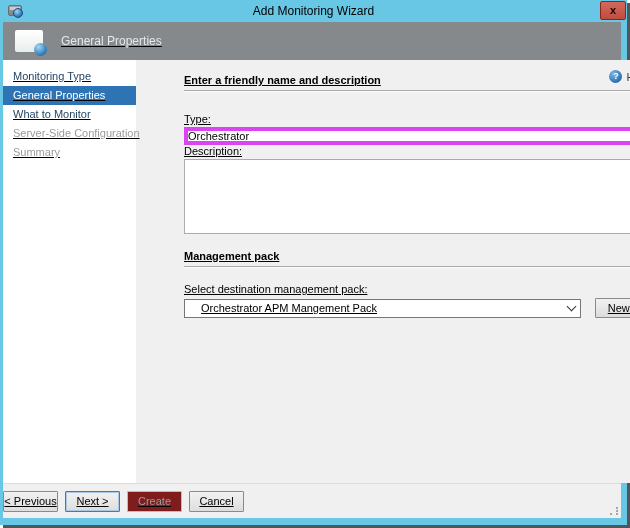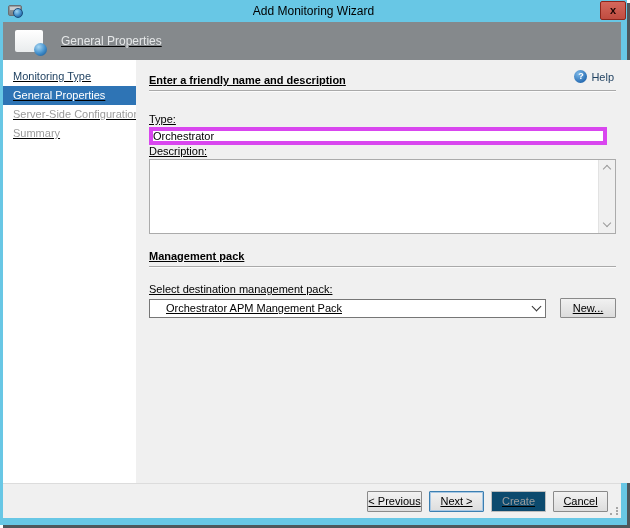--- a/index.html
+++ b/index.html
@@ -26,21 +26,21 @@
 
   
   .headerband { height:38px; background:#85898C; display:flex; align-items:center; flex:0 0 auto; }
   .page-icon { position:relative; width:28px; height:22px; margin-left:12px;
     background:linear-gradient(#ffffff,#e9eced); border-radius:2px; }
   .page-icon::after { content:""; position:absolute; right:-4px; bottom:-4px; width:13px; height:13px; border-radius:50%;
     background:radial-gradient(circle at 35% 30%, #a8d8f4, #3f8cc9 55%, #17558f 95%); }
   .headerband .htitle { margin-left:18px; font-size:12px; color:#E6E8E9; }
 
   
-  .body { flex:1 1 auto; display:flex; min-height:0; }
+  .body { flex:1 1 auto; display:flex; min-height:0;gap:35px; }
   .sidebar { width:133px; background:#ffffff; padding-top:7px; flex:0 0 auto; }
   .nav-item { height:19px; line-height:19px; padding-left:10px; font-size:11px; color:#1C3E5E; cursor:pointer; white-space:nowrap; }
   .nav-item.active { background:#2E74B5; color:#ffffff; }
   .nav-item.disabled { color:#9B9B9B; }
 
   .content { flex:1 1 auto; position:relative; background:#F0F0F0; padding:10px 14px 0 13px; }
   .help-row { position:absolute; top:10px; right:16px; display:flex; align-items:center; gap:4px; cursor:pointer; }
   .help-icon { width:13px; height:13px; border-radius:50%;
     background:radial-gradient(circle at 35% 30%, #7db9e8, #2a6fb5 70%, #1a4f8a 100%);
     color:#fff; font-size:9px; font-weight:bold; line-height:13px; text-align:center; }
@@ -69,26 +69,26 @@
   .combo { flex:0 0 auto; width:397px; height:19px; background:#fff; border:1px solid #767676;
     display:flex; align-items:center; justify-content:space-between; padding:0 5px 0 16px; cursor:pointer; }
   .combo-value { font-size:11px; color:#000; white-space:nowrap; overflow:hidden; }
   .combo-chev { width:7px; height:7px; border-left:1px solid #333; border-top:1px solid #333; transform:rotate(225deg); margin-top:-4px; flex:0 0 auto; }
   .new-btn { margin-left:14px; width:56px; height:20px; font-size:11px; color:#000;
     background:linear-gradient(#f1f1f1,#dcdcdc); border:1px solid #8A8A8A; border-radius:1px; cursor:pointer;
     font-family:"Liberation Sans","DejaVu Sans",sans-serif; }
 
   
   .footer { flex:0 0 35px; background:#F0F0F0; border-top:1px solid #DCDCDC; position:relative;
-    display:flex; align-items:center; justify-content:flex-end; padding-right:13px; gap:7px; }
+    display:flex; align-items:center; justify-content:flex-start; padding-right:13px; gap:7px; }
   .btn { width:55px; height:21px; font-size:11px; color:#000;
     background:linear-gradient(#f2f2f2,#dddddd); border:1px solid #8A8A8A; border-radius:1px; cursor:pointer;
     font-family:"Liberation Sans","DejaVu Sans",sans-serif; }
   .btn.default { border:1px solid #3C7FB1; box-shadow:0 0 0 1px #a8c8e4 inset; }
-  .btn.disabled { background:#0c4a6e; border-color:#bdbdbd; color:#9C9C9C; cursor:default; }
+  .btn.disabled { background:#7f1d1d; border-color:#bdbdbd; color:#9C9C9C; cursor:default; }
   .grip { position:absolute; right:2px; bottom:2px; width:10px; height:10px; }
   .grip::before { content:""; position:absolute; width:2px; height:2px; background:#A6A6A6;
     box-shadow:6px 0 0 #A6A6A6, 6px -6px 0 #A6A6A6, 0 0 0 #A6A6A6; left:1px; top:7px; }
   .grip::after { content:""; position:absolute; width:2px; height:2px; background:#A6A6A6; left:7px; top:4px; }
 </style>
 </head>
 <body>
 
 <div class="stage">
   <div class="window">
@@ -104,20 +104,21 @@
       <div class="headerband">
         <span class="page-icon"></span>
         <span class="htitle">General Properties</span>
       </div>
 
       <div class="body">
 
         <div class="sidebar">
           <div class="nav-item">Monitoring Type</div>
           <div class="nav-item active">General Properties</div>
+          <div class="nav-item">What to Monitor</div>
           <div class="nav-item disabled">Server-Side Configuration</div>
           <div class="nav-item disabled">Summary</div>
         </div>
 
         <div class="content">
 
           <div class="help-row">
             <span class="help-icon">?</span>
             <span class="help-label">Help</span>
           </div>

